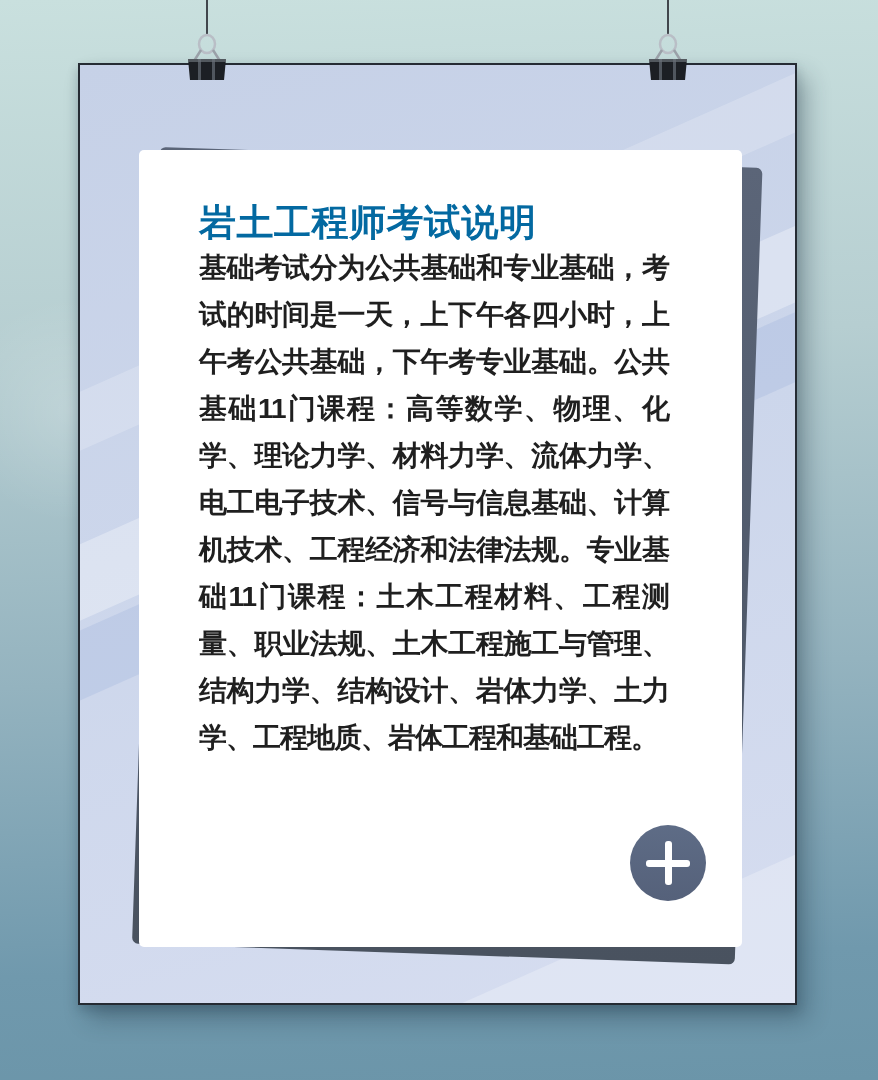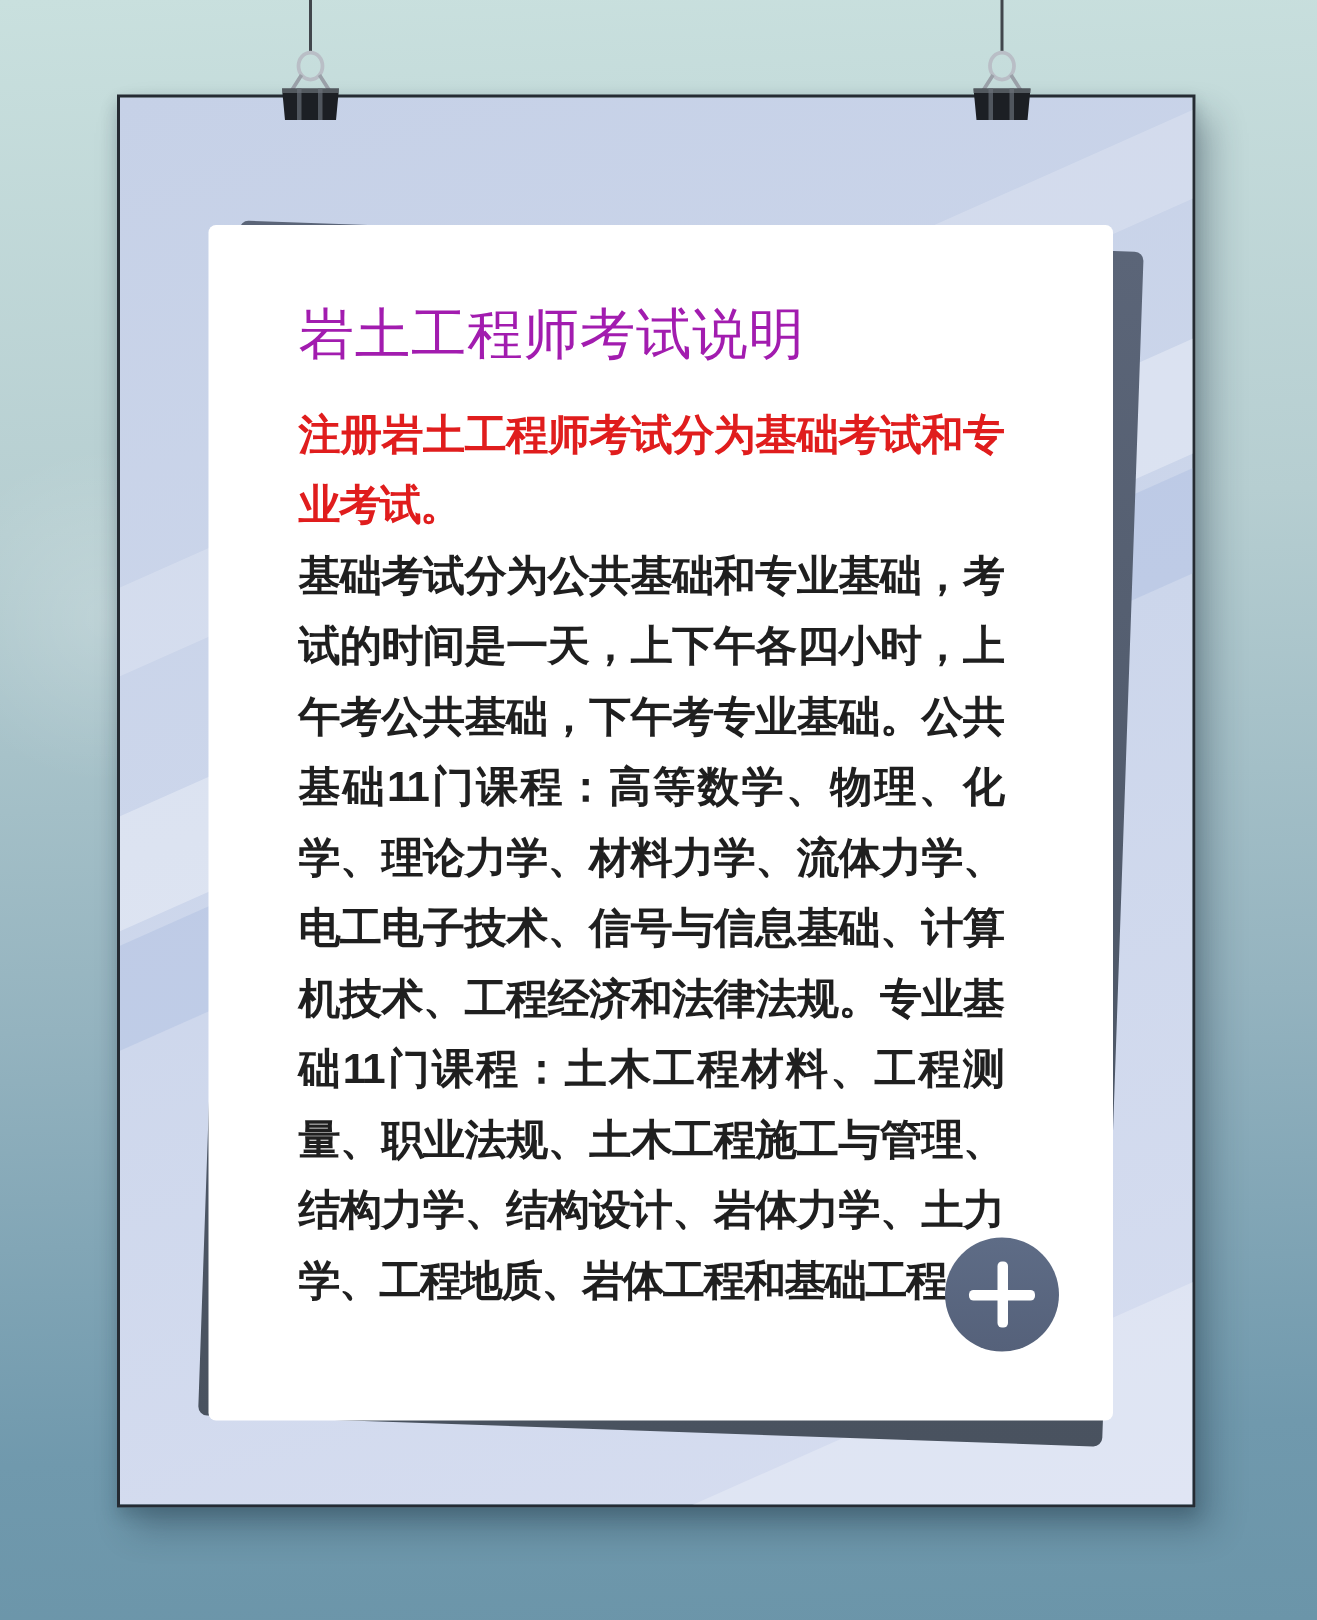--- a/index.html
+++ b/index.html
@@ -58,23 +58,23 @@
     left: 59px; top: 85px;            
     width: 603px; height: 797px;
     background: #ffffff;
     border-radius: 5px;
     z-index: 2;
     padding: 52px 60px 0 60px;
   }
 
   .card-title {
     font-size: 37px;
-    font-weight: normal;
+    font-weight: bold;
     letter-spacing: 0.5px;
-    color: #a21caf;
+    color: #0369a1;
     line-height: 42px;
   }
   .para {
     width: 470px;
     font-size: 28px;
     line-height: 47px;
     letter-spacing: -1px;
     font-weight: 600;
     text-align: justify;
     word-break: break-all;
@@ -103,21 +103,20 @@
   <div class="poster">
     <div class="stripe stripe-3"></div>
     <div class="stripe stripe-1"></div>
     <div class="stripe stripe-2"></div>
     <div class="stripe stripe-4"></div>
 
     <div class="back-card"></div>
 
     <div class="content-card">
       <h1 class="card-title">岩土工程师考试说明</h1>
-      <p class="para para-highlight">注册岩土工程师考试分为基础考试和专业考试。</p>
       <p class="para para-body">基础考试分为公共基础和专业基础，考试的时间是一天，上下午各四小时，上午考公共基础，下午考专业基础。公共基础11门课程：高等数学、物理、化学、理论力学、材料力学、流体力学、电工电子技术、信号与信息基础、计算机技术、工程经济和法律法规。专业基础11门课程：土木工程材料、工程测量、职业法规、土木工程施工与管理、结构力学、结构设计、岩体力学、土力学、工程地质、岩体工程和基础工程。</p>
 
       <div class="plus-button">
         <span class="bar bar-h"></span>
         <span class="bar bar-v"></span>
       </div>
     </div>
   </div>
 
   <svg class="clip-svg clip-left" width="56" height="88" viewBox="0 0 56 88">

